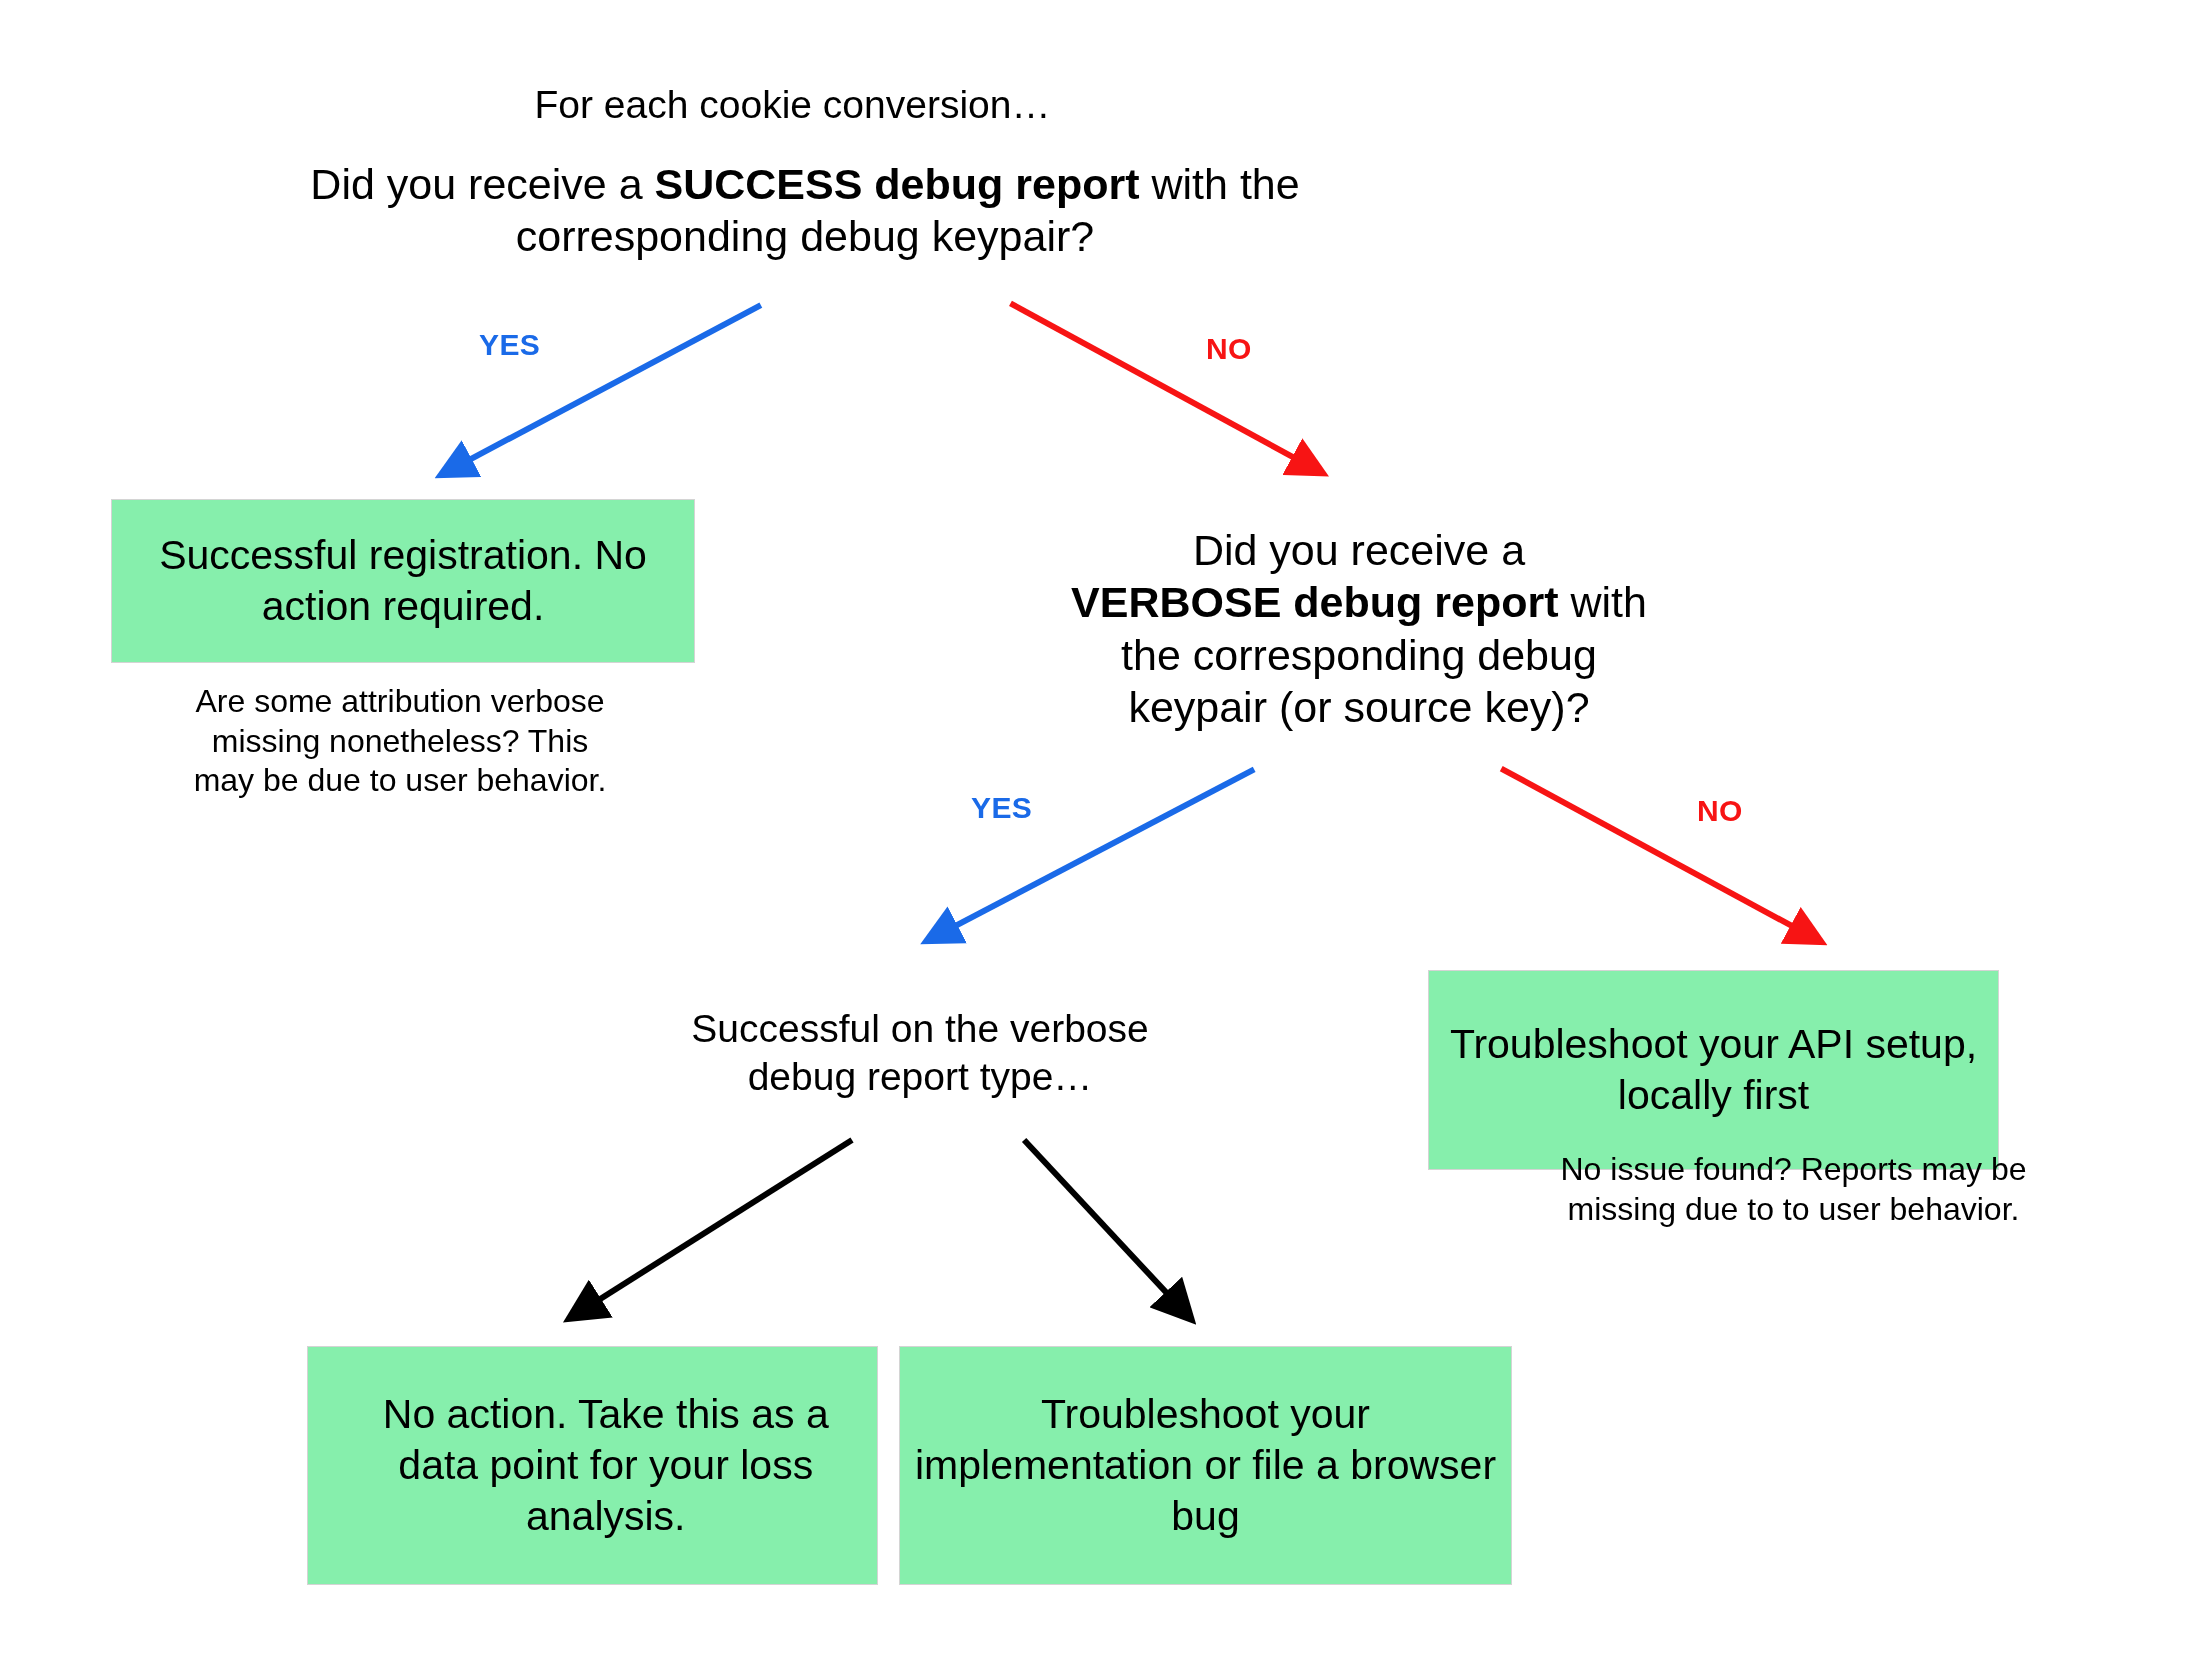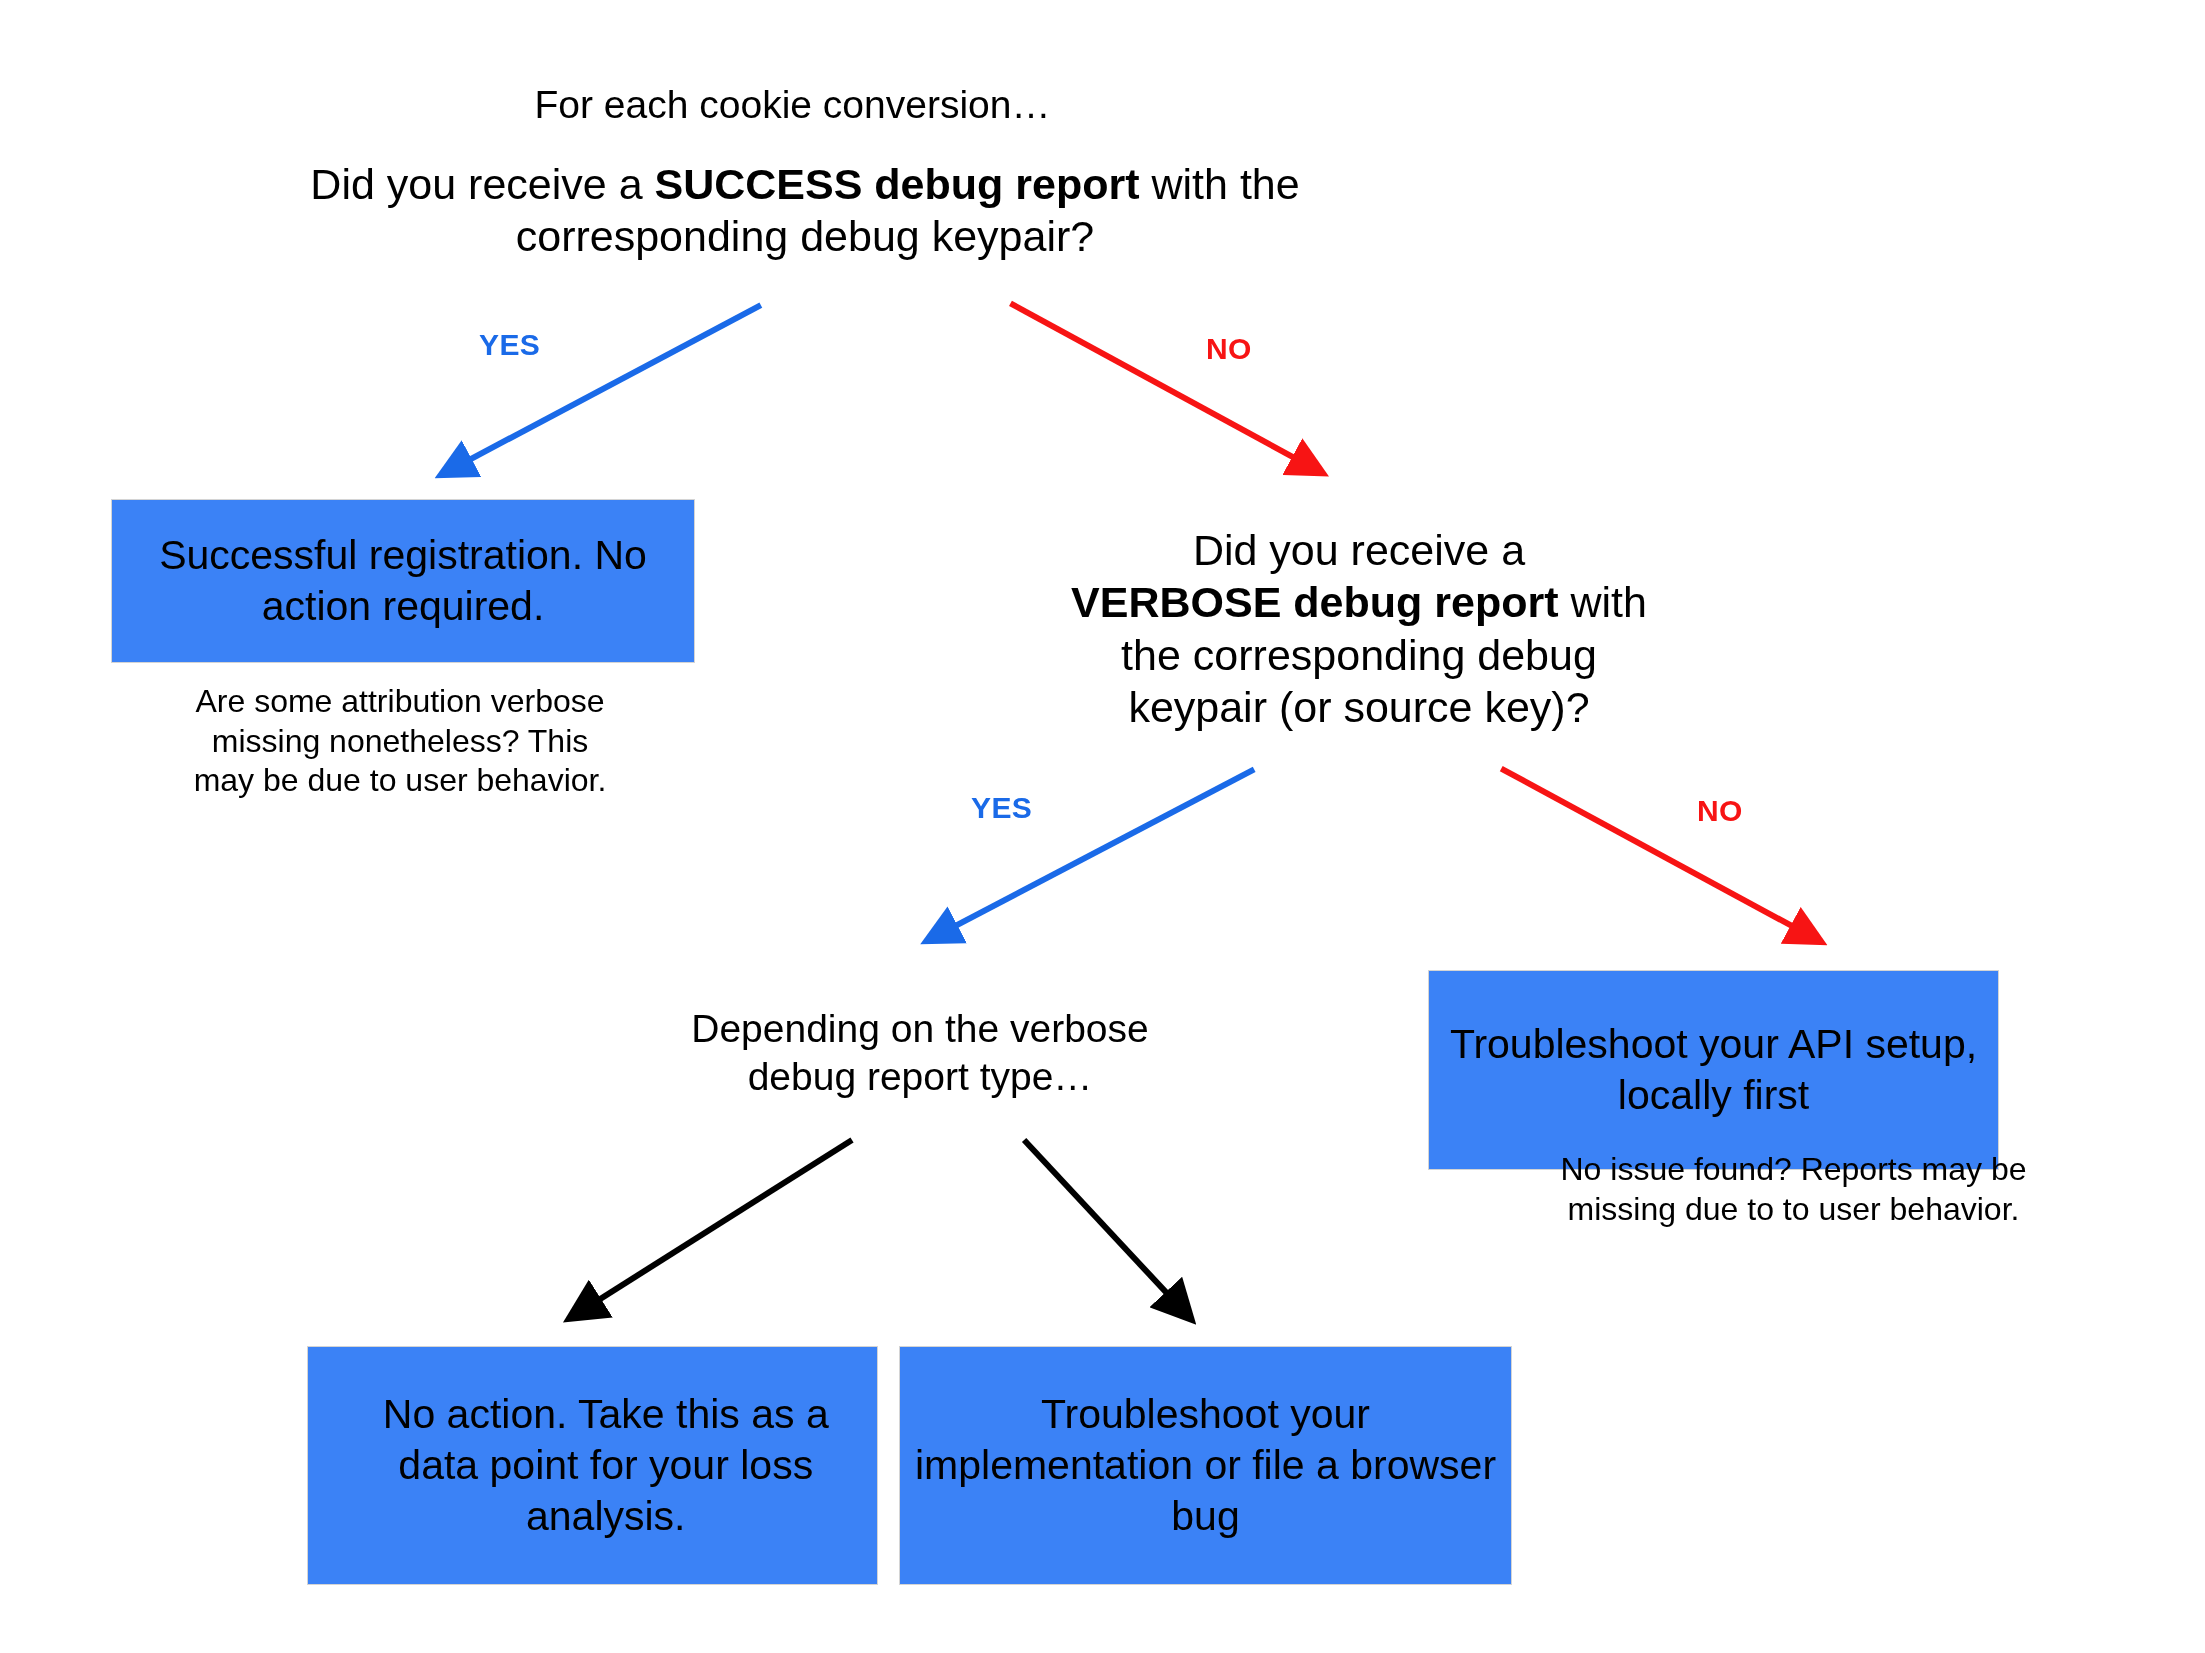--- a/index.html
+++ b/index.html
@@ -42,21 +42,21 @@
     line-height: 1.24;
   }
   .mid-text {
     font-size: 39px;
     font-weight: 400;
   }
 
   
   .box {
     position: absolute;
-    background: #3b82f6;
+    background: #86efac;
     border: 1.7px solid #d4d4d4;
     box-sizing: border-box;
     display: flex;
     align-items: center;
     justify-content: center;
     text-align: center;
     font-size: 41px;
     line-height: 1.24;
     color: #000;
     padding: 5.1px 8.5px;
@@ -125,21 +125,21 @@
 
   <div class="txt caption" style="left:102px; top:682px; width:596px;">Are some attribution verbose
 missing nonetheless? This
 may be due to user behavior.</div>
 
   <div class="txt q-main" style="left:1014px; top:524px; width:690px;"><span>Did you receive a</span><br><b>VERBOSE debug report</b><span> with</span><br><span>the corresponding debug</span><br><span>keypair (or source key)?</span></div>
 
   <div class="edge-label yes" style="left:971px; top:791px;">YES</div>
   <div class="edge-label no" style="left:1697px; top:794px;">NO</div>
 
-  <div class="txt mid-text" style="left:622px; top:1005px; width:596px;">Depending on the verbose
+  <div class="txt mid-text" style="left:622px; top:1005px; width:596px;">Successful on the verbose
 debug report type…</div>
 
   <div class="box" style="left:1428px; top:970px; width:571px; height:200px;">Troubleshoot your API
 setup, locally first</div>
 
   <div class="txt caption" style="left:1474px; top:1150px; width:639px;">No issue found? Reports may be
 missing due to to user behavior.</div>
 
   <div class="box" style="left:307px; top:1346px; width:571px; height:239px;padding-left:35px;">No action. Take this as
 a data point for your loss

